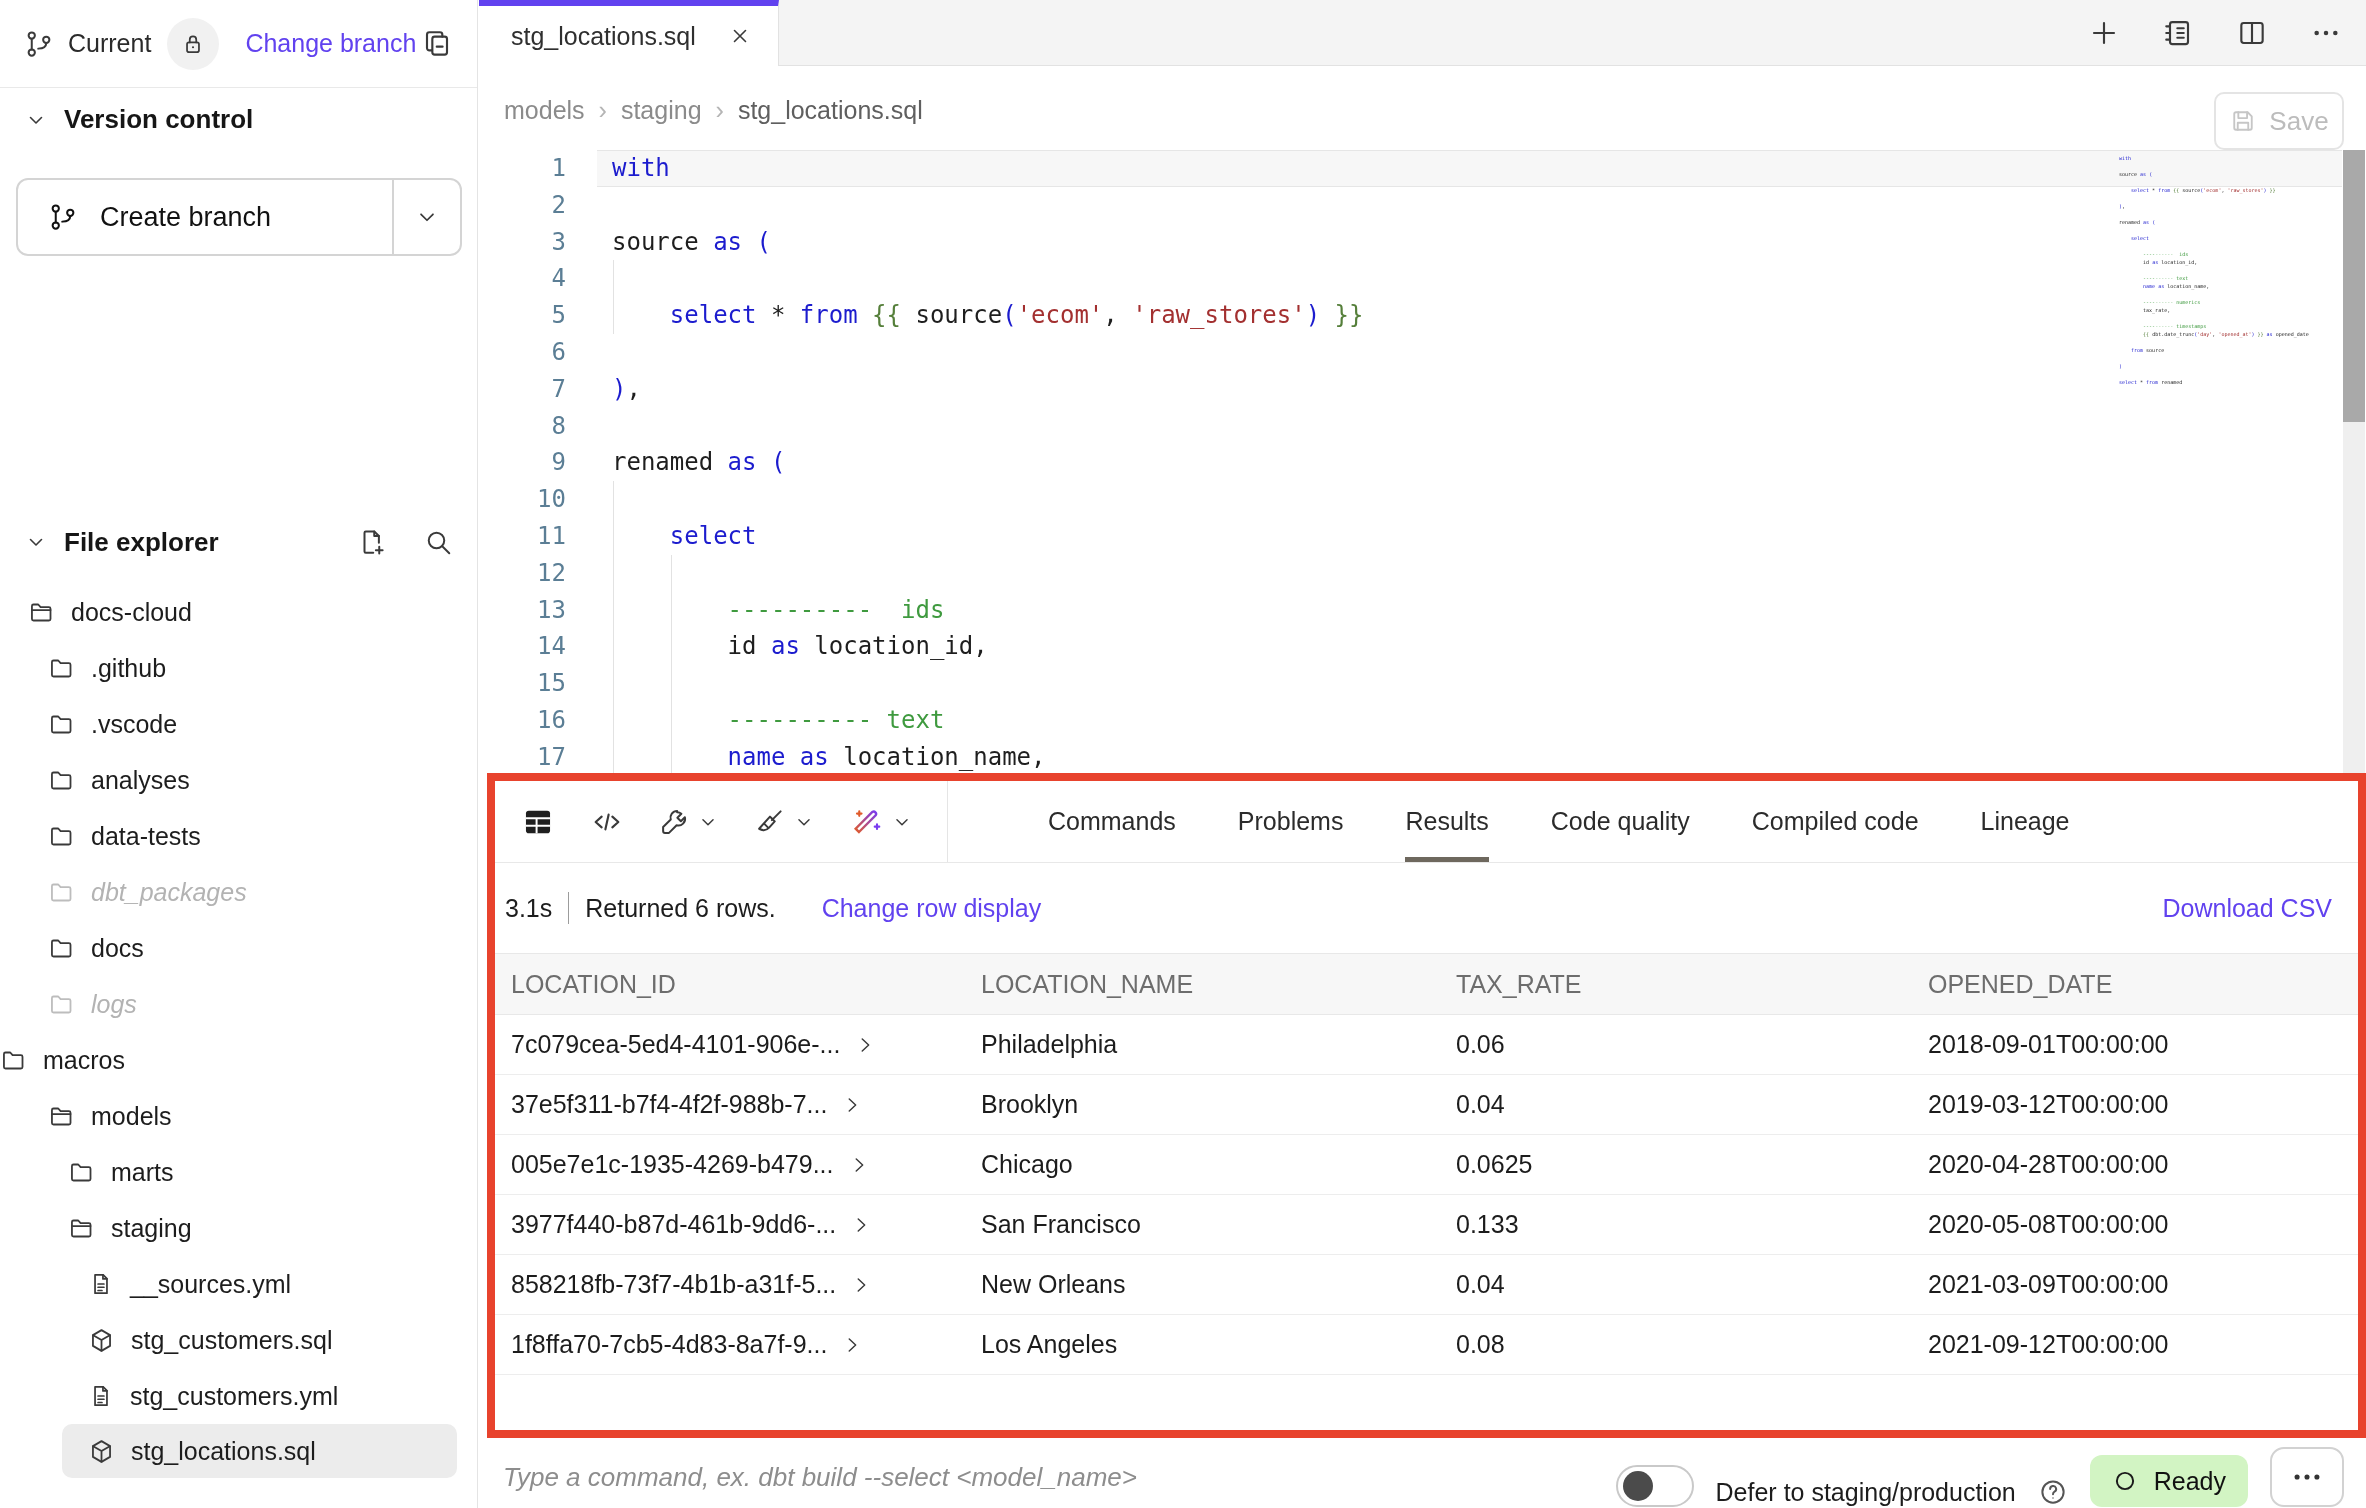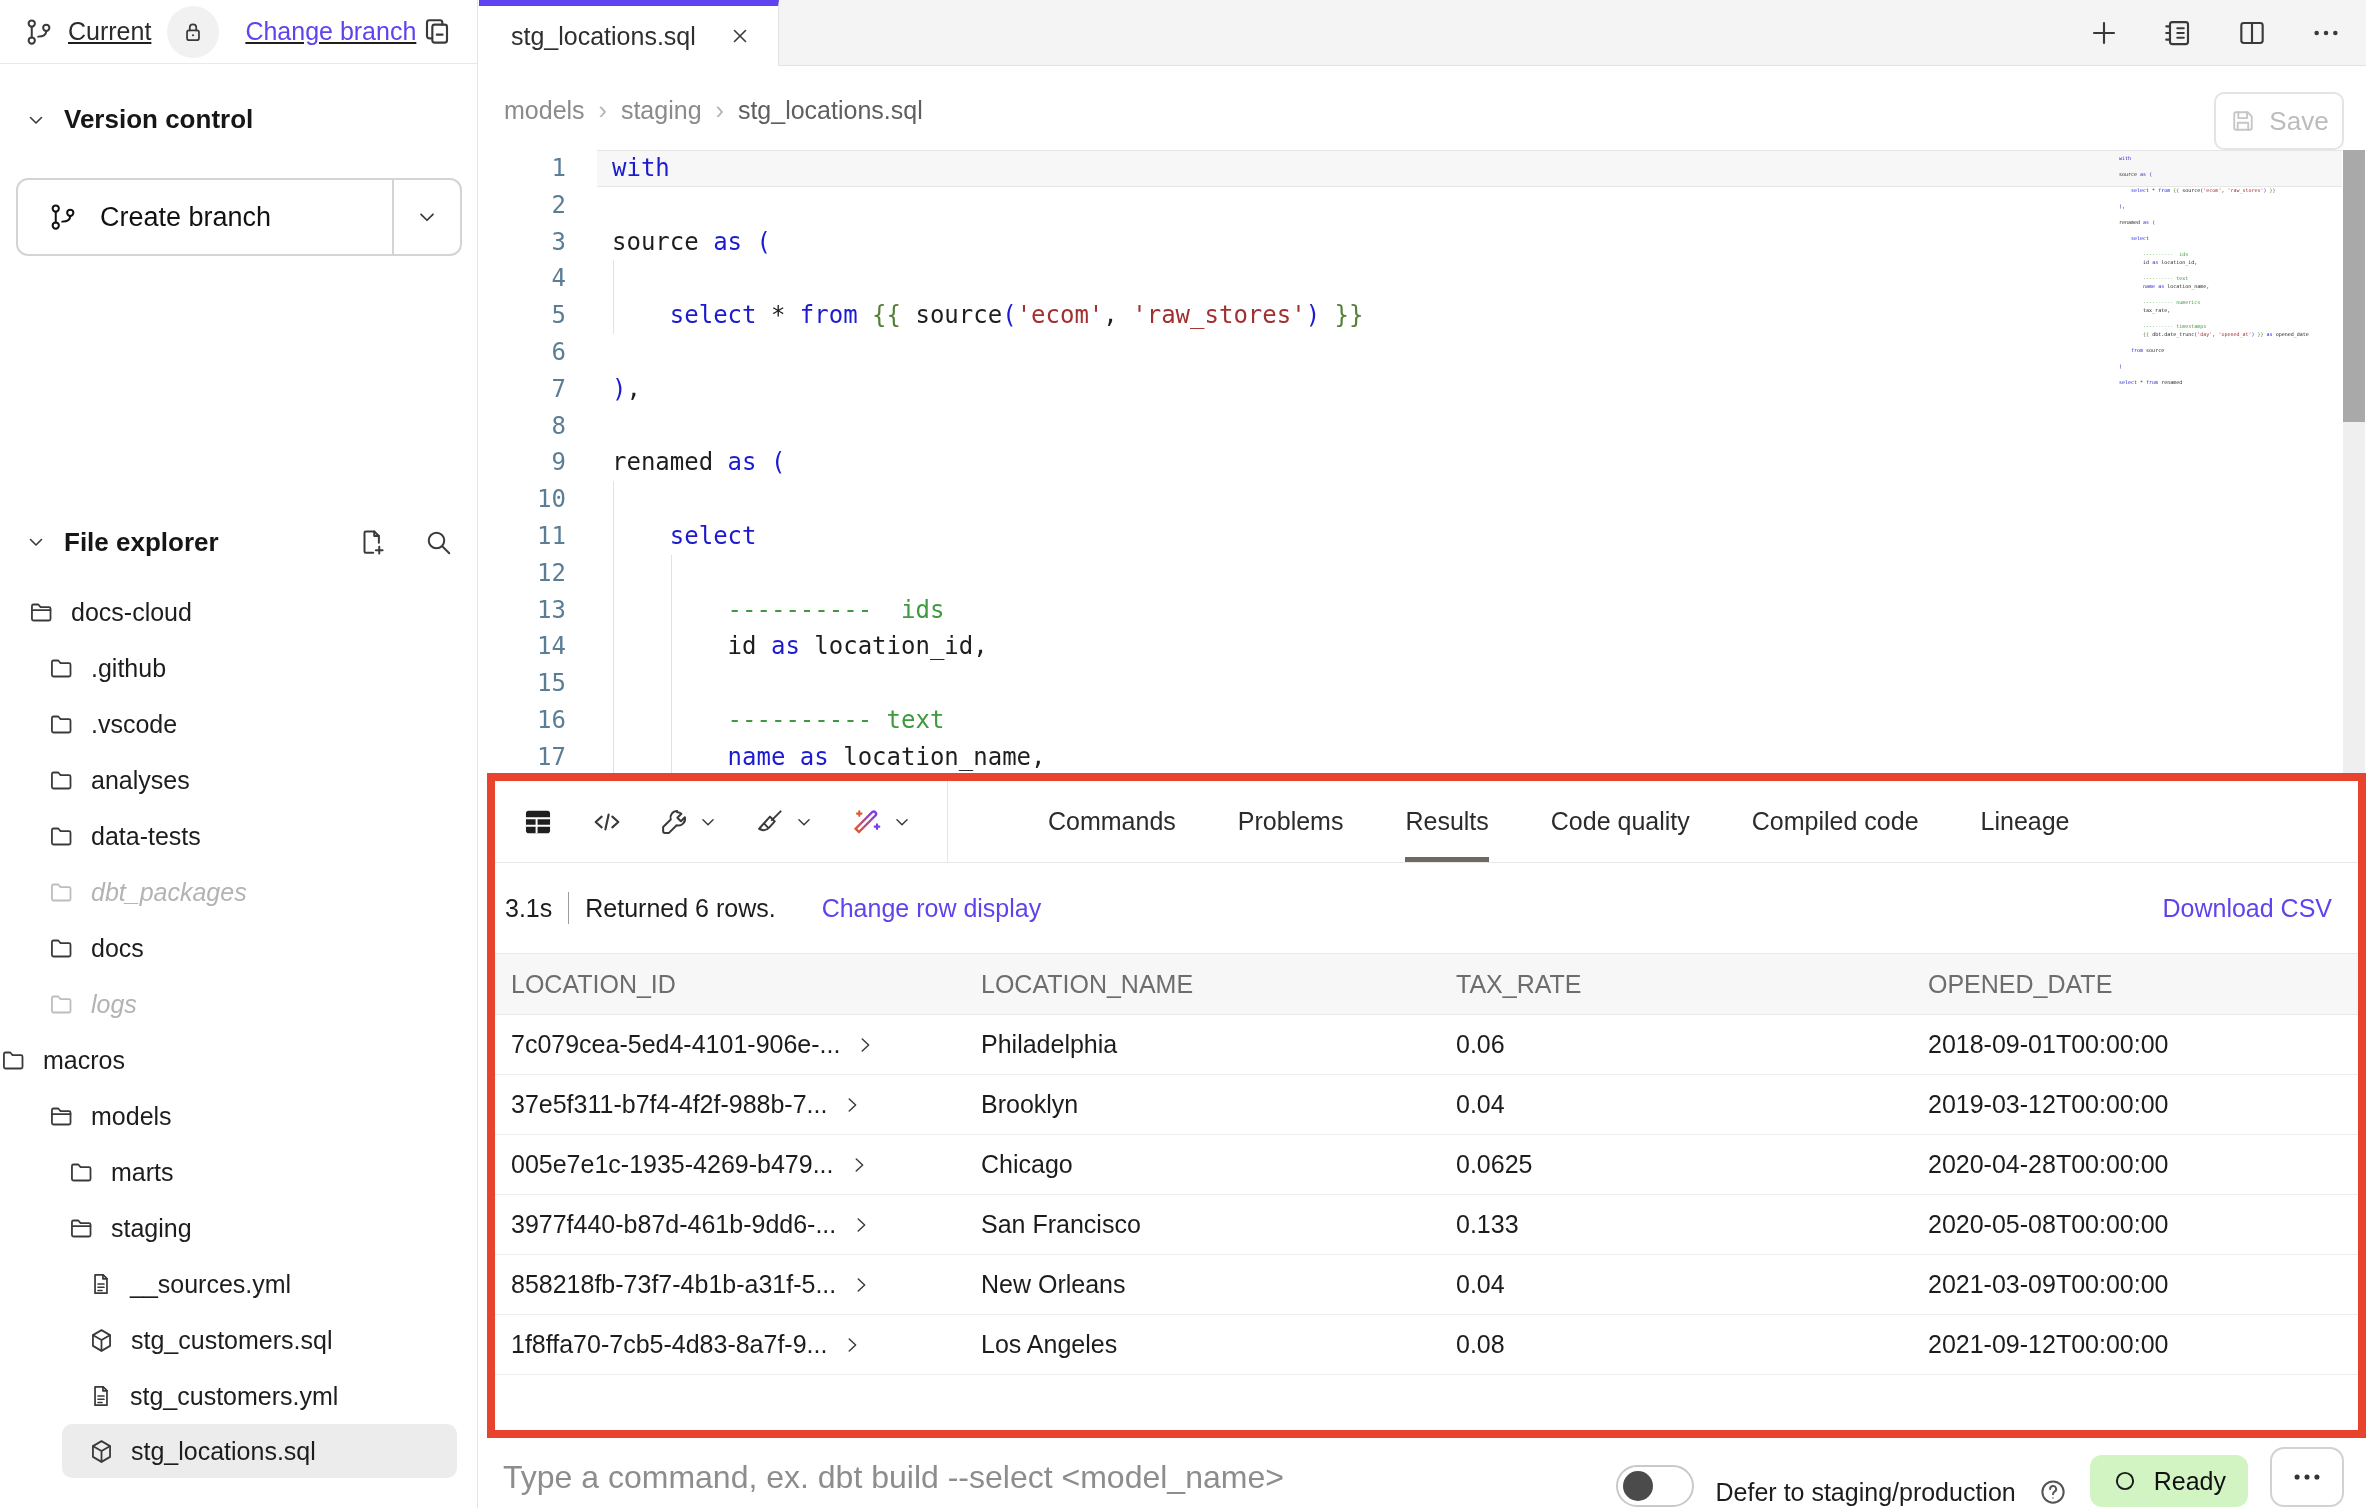--- a/index.html
+++ b/index.html
@@ -4,21 +4,21 @@
 <style>
   * { margin:0; padding:0; box-sizing:border-box; }
   html,body { width:2366px; height:1508px; overflow:hidden; background:#fff;
     font-family:"Liberation Sans", sans-serif; color:#1f1f1f; }
   svg { display:block; }
   .ic { stroke:#3a3a3a; fill:none; stroke-width:1.6; stroke-linecap:round; stroke-linejoin:round; }
 
   
   #sidebar { position:absolute; left:0; top:0; width:478px; height:1508px; background:#fff;
     border-right:1px solid #e4e4e4; }
-  .sb-header { height:64px; border-bottom:1px solid #e9e9e9; display:flex; align-items:center; padding:0 24px;text-decoration:underline; }
+  .sb-header { height:88px; border-bottom:1px solid #e9e9e9; display:flex; align-items:center; padding:0 24px; }
   .sb-header .cur-label { font-size:25px; color:#2b2b2b; margin-left:14px; }
   .lock-chip { width:52px; height:52px; border-radius:50%; background:#f1f1f1; display:flex;
     align-items:center; justify-content:center; margin-left:16px; }
   .change-branch { font-size:25px; font-weight:500; color:var(--accent_purple); margin-left:26px; cursor:pointer; }
   .copy-btn { margin-left:auto; }
   .vc-header { position:absolute; top:104px; left:0; display:flex; align-items:center; gap:16px; padding:0 24px; }
   .section-title { font-size:26px; font-weight:700; color:#161616; }
   .create-branch { position:absolute; left:16px; top:178px; width:446px; height:78px; border:2px solid #d4d4d4;
     border-radius:12px; background:#fff; display:flex; align-items:stretch; cursor:pointer; }
   .cb-main { flex:1; display:flex; align-items:center; padding-left:30px; gap:22px; border-right:2px solid #d4d4d4; }
@@ -86,22 +86,22 @@
   .meta-download { margin-left:auto; }
   .grid-row { display:grid; grid-template-columns:470px 475px 472px 1fr; align-items:center; }
   .hrow { height:62px; background:#f7f7f7; border-top:1px solid #e8e8e8; border-bottom:1px solid #e8e8e8;
     color:#6d6d6d; font-size:25px; font-weight:500; }
   .hrow div, .drow .cell { padding-left:16px; }
   .drow { height:60px; border-bottom:1px solid #ededed; font-size:25px; color:#1c1c1c; }
   .id-cell { display:flex; align-items:center; gap:14px; padding-left:16px; white-space:nowrap; }
 
   
   #statusbar { position:absolute; left:487px; right:0; top:1446px; height:62px; display:flex; align-items:center; background:#fff; }
-  #cmd-input { border:none; outline:none; font-size:32px; margin-left:16px; width:860px; color:#444; background:transparent;
-    font-family:"Liberation Sans",sans-serif; }
+  #cmd-input { border:none; outline:none; font-size:26px; margin-left:16px; width:860px; color:#444; background:transparent;
+    font-family:"Liberation Sans",sans-serif;font-style:italic; }
   #cmd-input::placeholder { color:#8d8d8d; }
   .sb-right { margin-left:auto; margin-right:22px; display:flex; align-items:flex-end; gap:22px; }
   .toggle { width:78px; height:42px; border:2px solid #c9c9c9; border-radius:22px; position:relative; background:#fff; cursor:pointer; }
   .toggle .knob { position:absolute; left:5px; top:4px; width:30px; height:30px; border-radius:50%; background:#4b4b4b; }
   .defer-label { font-size:25px; color:#1d1d1d; }
   .ready-badge { height:52px; border-radius:12px; background:var(--ready_green_bg); display:flex; align-items:center;
     gap:16px; padding:0 22px; font-size:25px; color:#111; }
   .more-btn { width:74px; height:60px; border:2px solid #d2d2d2; border-radius:14px; background:#fff;
     display:flex; align-items:center; justify-content:center; cursor:pointer; }
 </style>

